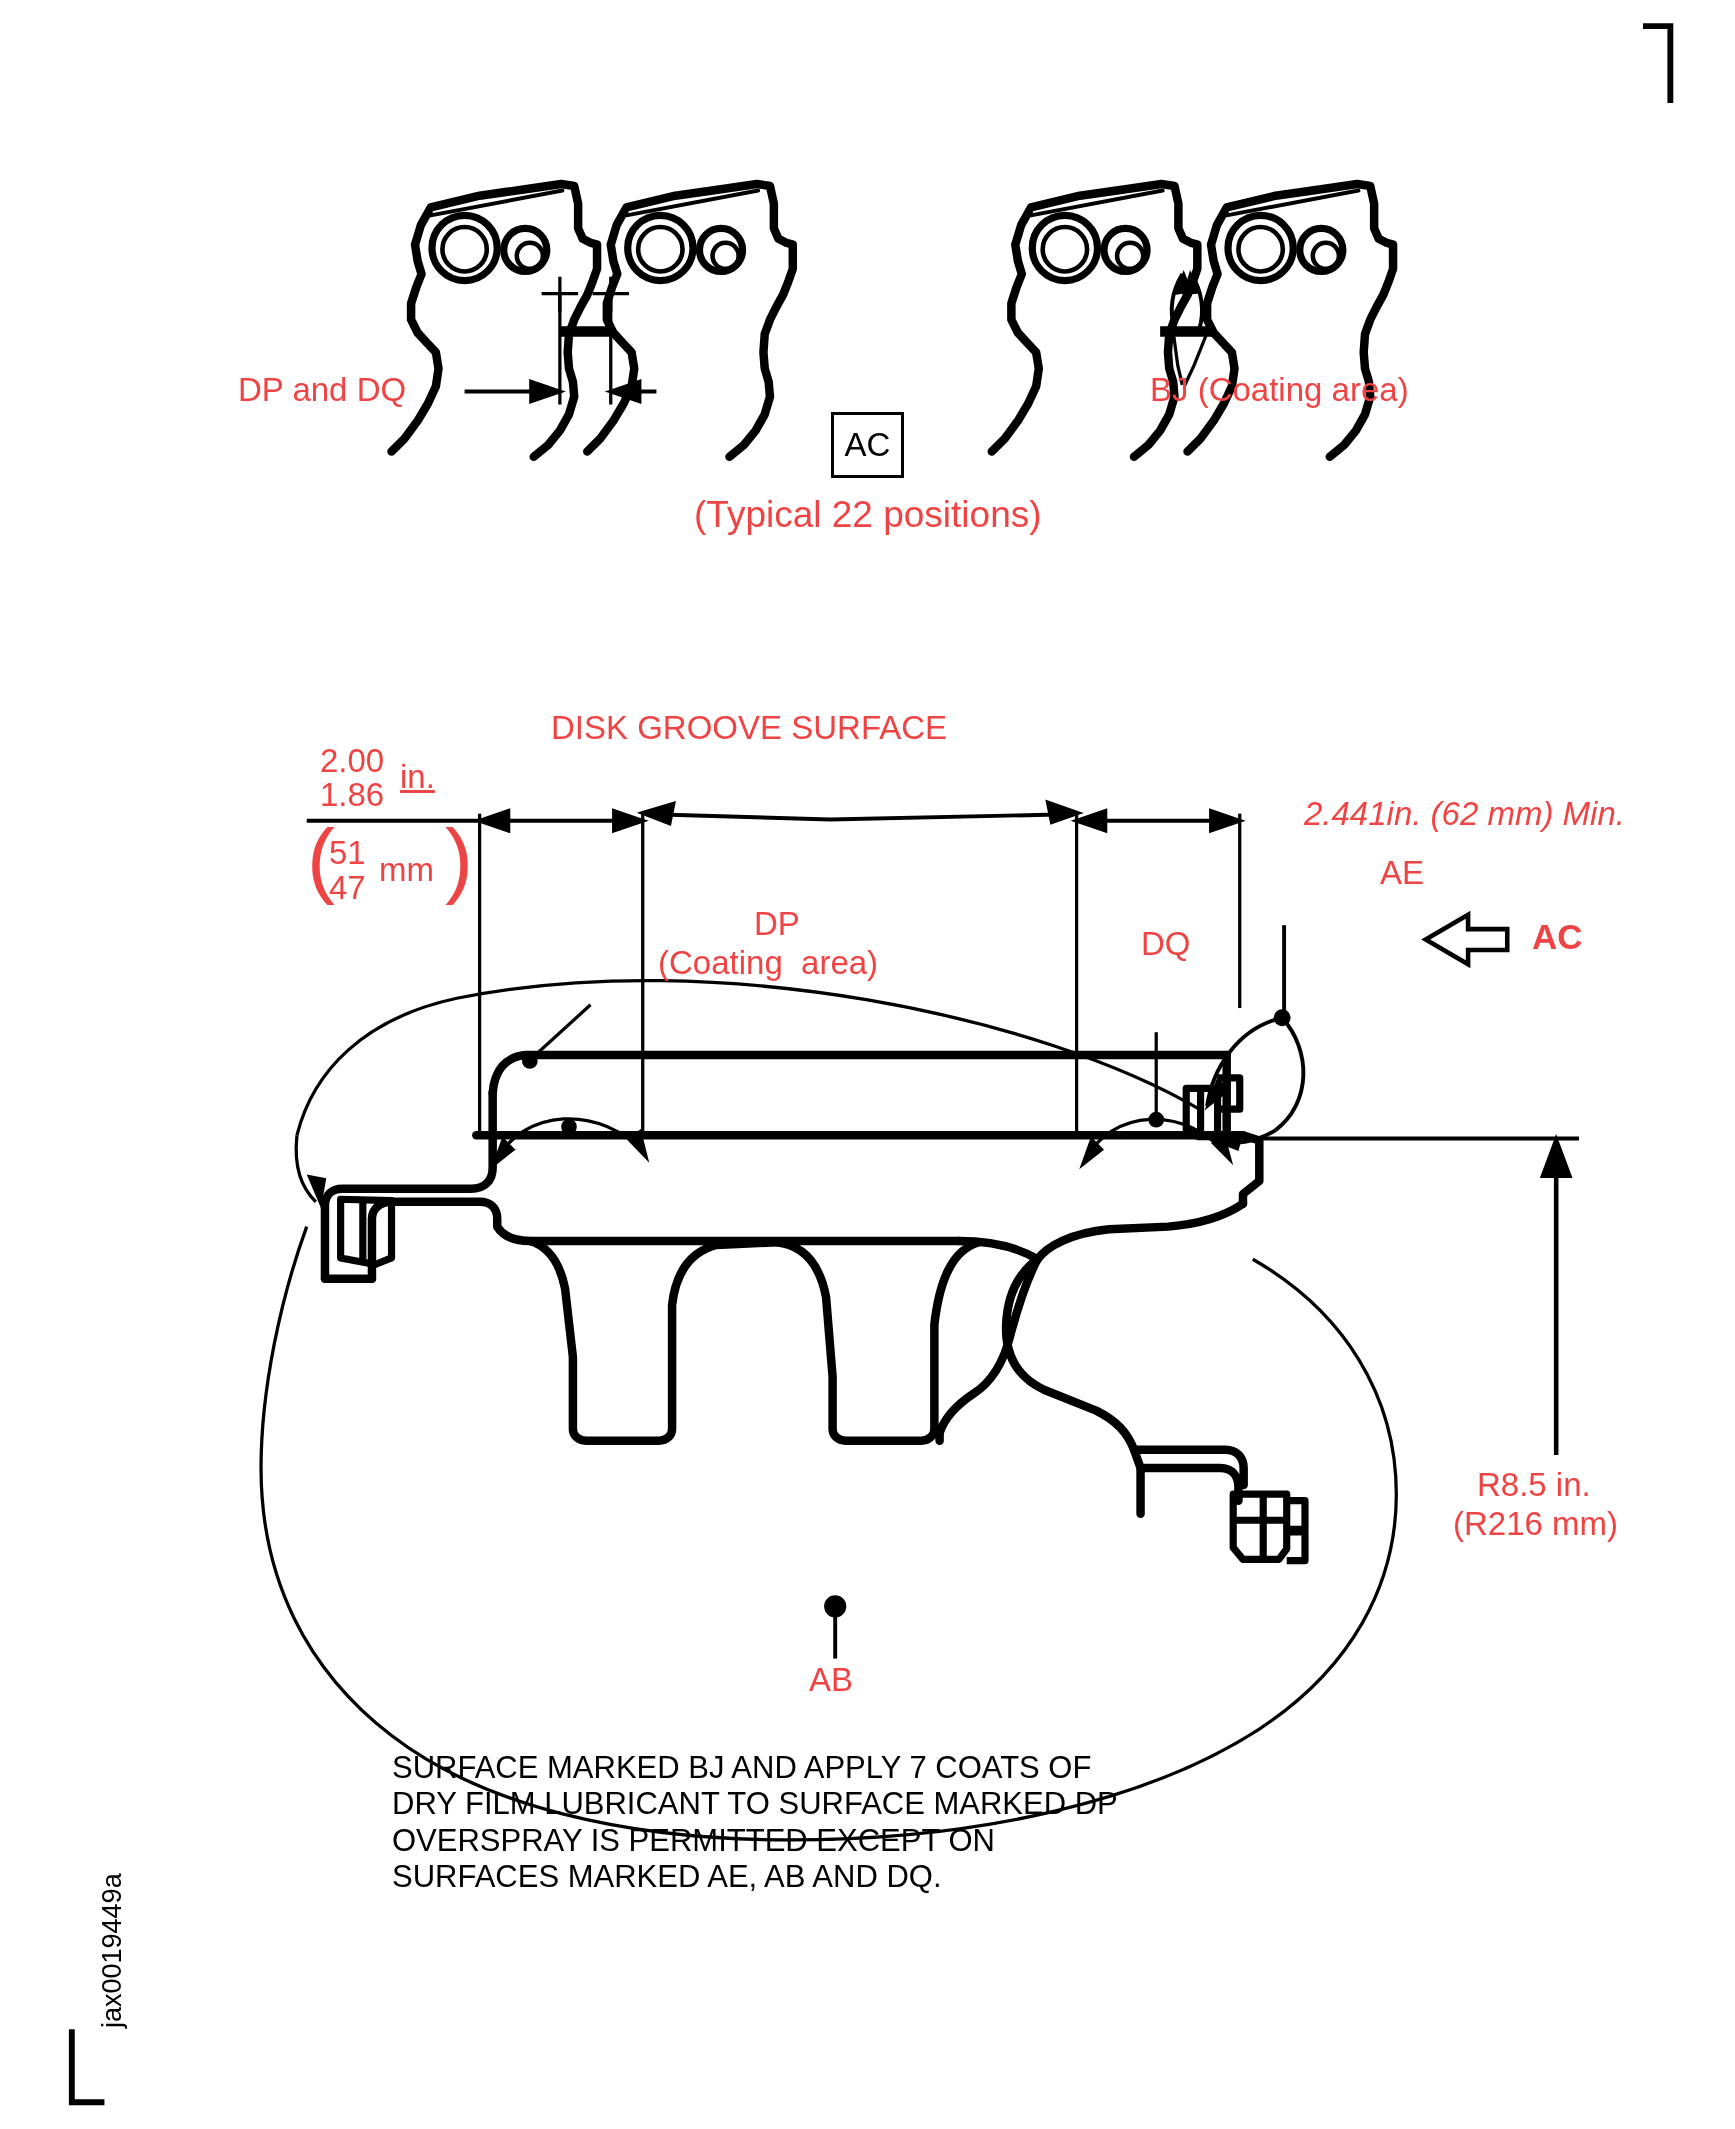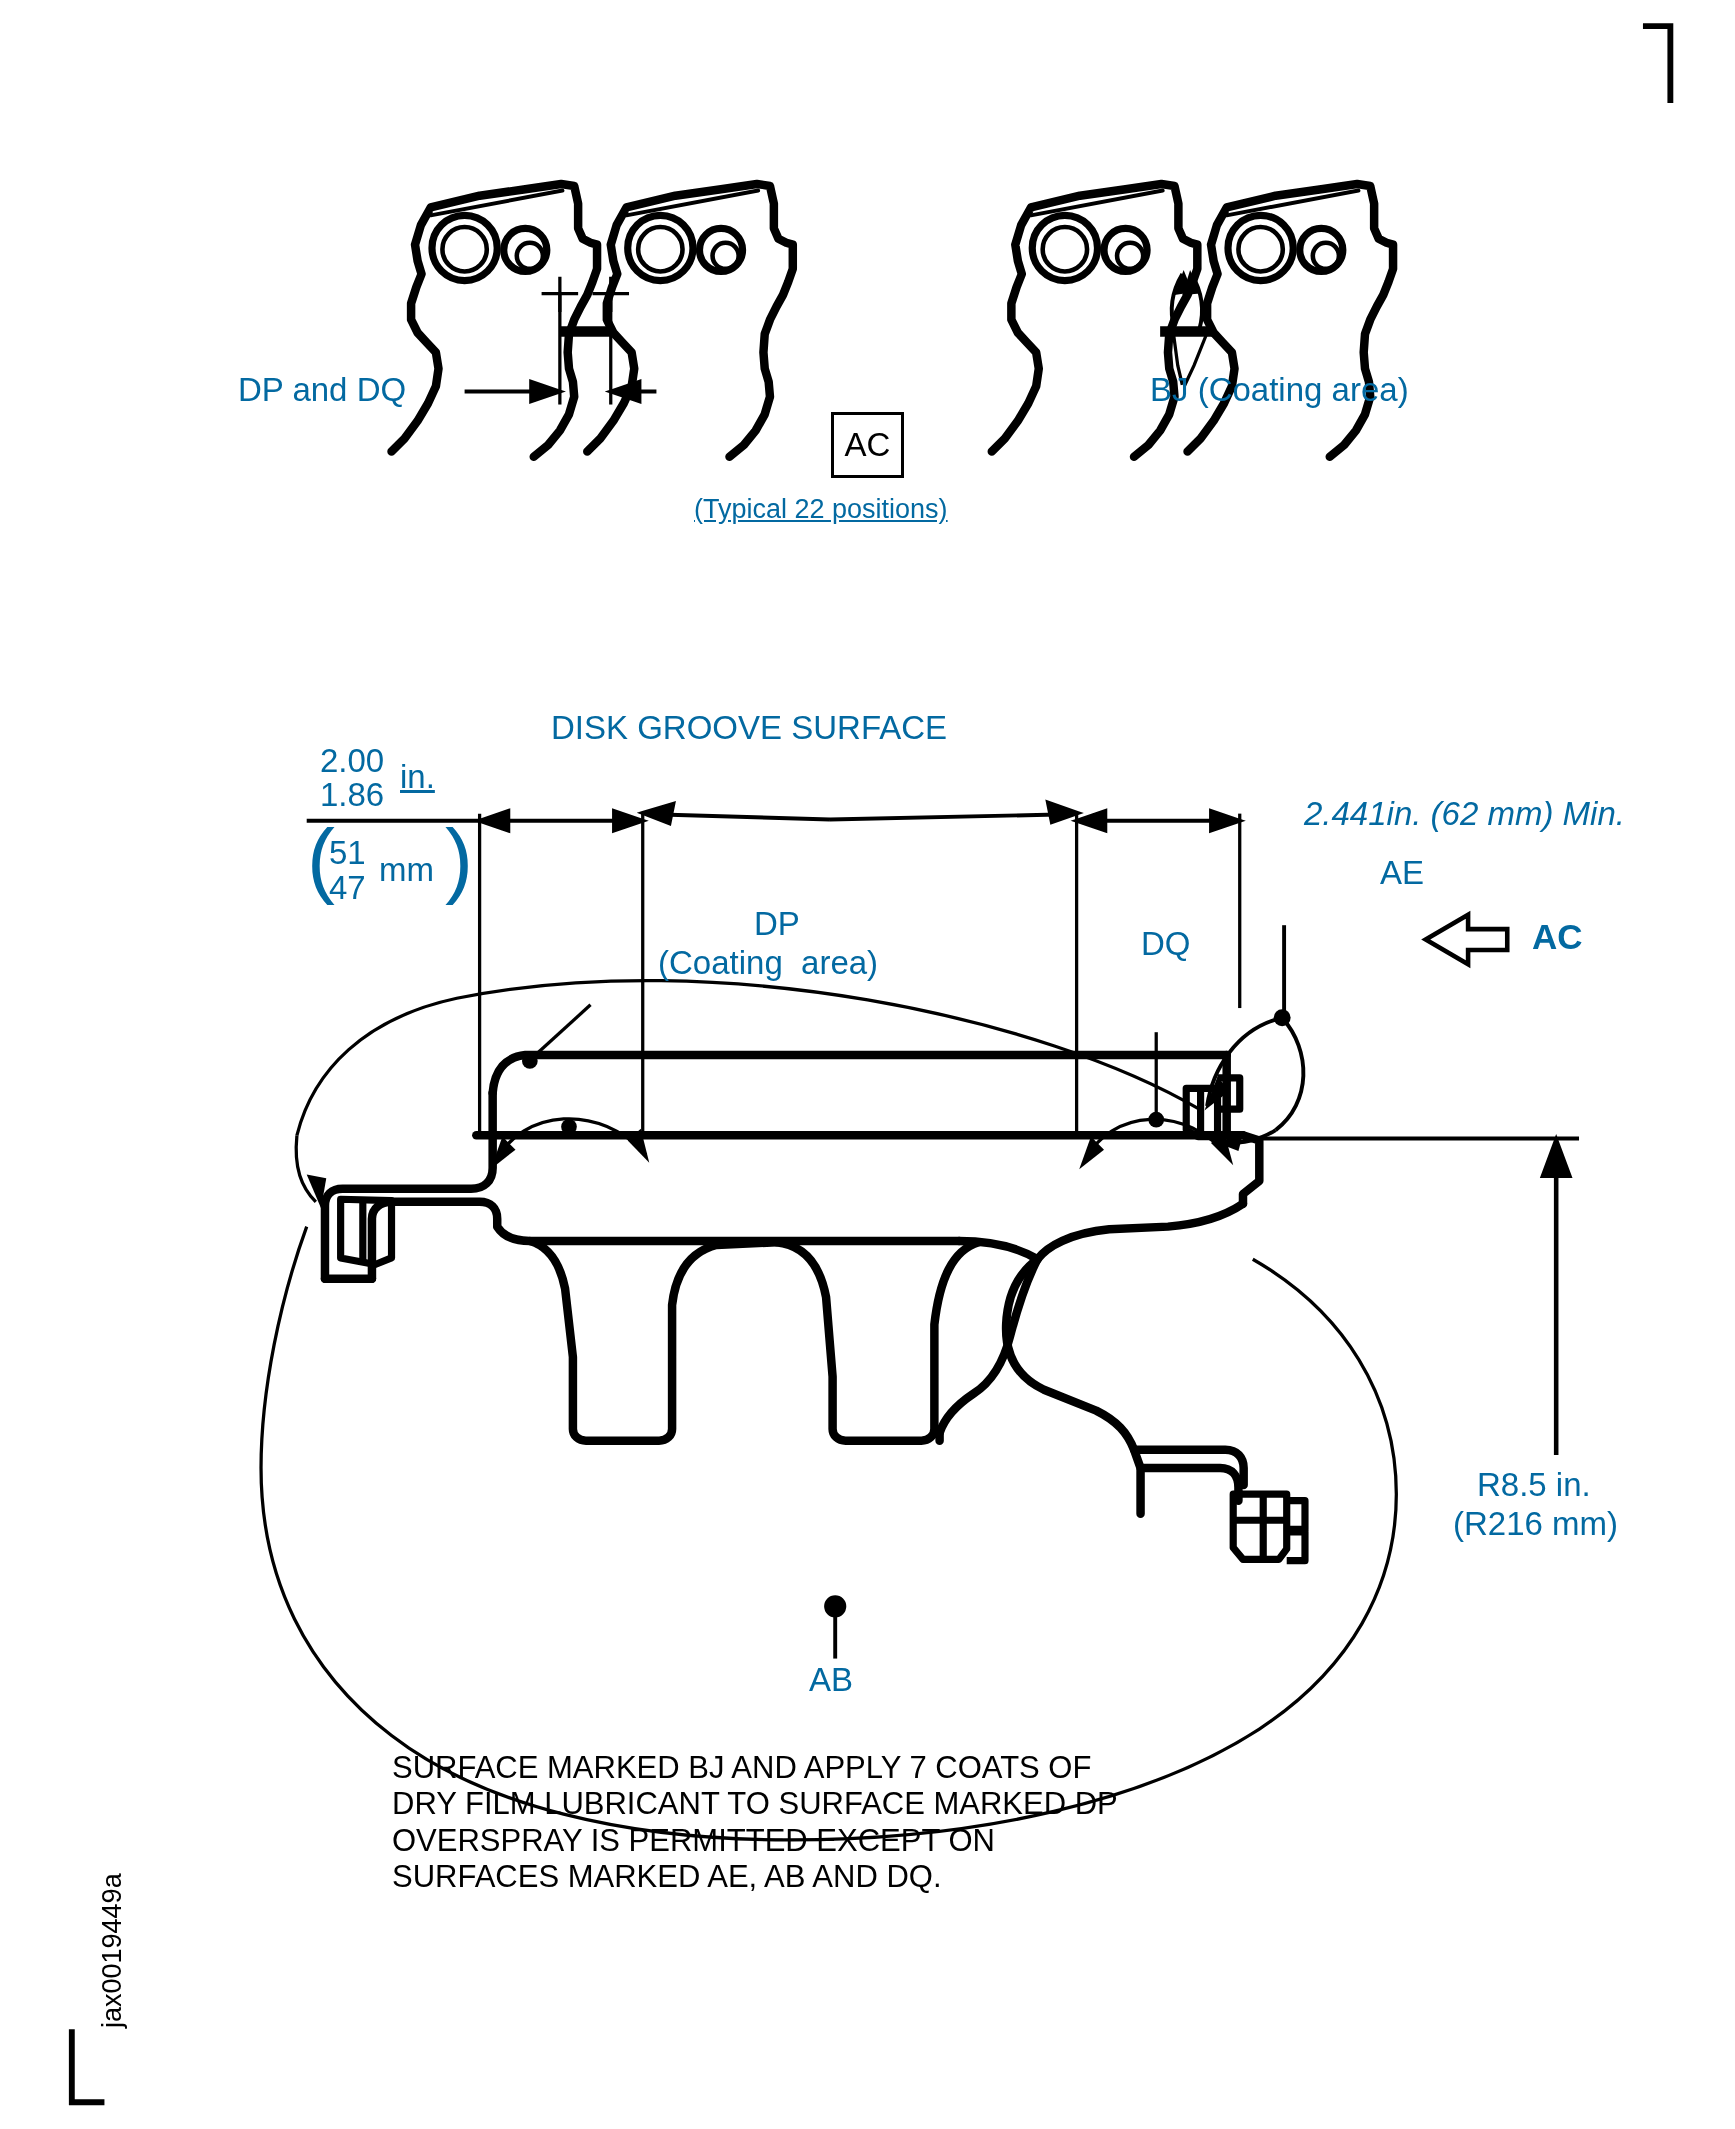--- a/index.html
+++ b/index.html
@@ -3,21 +3,21 @@
 <meta charset="utf-8">
 <style>
   html,body{margin:0;padding:0;background:#ffffff;}
   body{
     width:1735px;height:2129px;position:relative;overflow:hidden;
     font-family:"Liberation Sans", sans-serif;
     color:#000000;
   }
   #sheet{position:absolute;left:0;top:0;width:1735px;height:2129px;}
   svg.layer{position:absolute;left:0;top:0;width:1735px;height:2129px;}
-  .txt{position:absolute;white-space:pre;font-family:"Liberation Sans",sans-serif;color:#0369a1;line-height:1.0;}
+  .txt{position:absolute;white-space:pre;font-family:"Liberation Sans",sans-serif;color:#ef4444;line-height:1.0;}
   .t-label{font-size:30px;}
   .t-bold{font-weight:bold;}
   .t-dim{font-size:30px;}
   .t-head{font-size:30px;}
   .acbox{
     position:absolute;border:3.9px solid #000;background:#fff;
     display:flex;align-items:center;justify-content:center;
     font-size:33px;font-family:"Liberation Sans",sans-serif;
   }
   .fignum{
@@ -355,21 +355,21 @@
     </g>
 
   </svg>
 
   <div class="txt t-label" style="left:238px;top:373px;font-size:33px;">DP and DQ</div>
 
   <div class="txt t-label" style="left:1150px;top:373px;font-size:33px;">BJ (Coating area)</div>
 
   <div class="acbox" style="left:831px;top:412px;width:67px;height:60px;">AC</div>
 
-  <div class="txt t-label" style="left:694px;top:496px;font-size:27px;text-decoration:underline;">(Typical 22 positions)</div>
+  <div class="txt t-label" style="left:694px;top:496px;font-size:37px;">(Typical 22 positions)</div>
 
   <div class="txt t-head" style="left:551px;top:711px;font-size:33px;">DISK GROOVE SURFACE</div>
 
   <div class="stack" style="left:320px;top:744px;">
     <span class="txt t-dim" style="left:0px;top:0px;font-size:33px;">2.00</span>
     <span class="txt t-dim" style="left:0px;top:34px;font-size:33px;">1.86</span>
     <span class="txt t-dim" style="left:80px;top:15.7px;font-size:33px;text-decoration:underline;">in.</span>
   </div>
 
   <div class="stack" style="left:307px;top:832px;">

